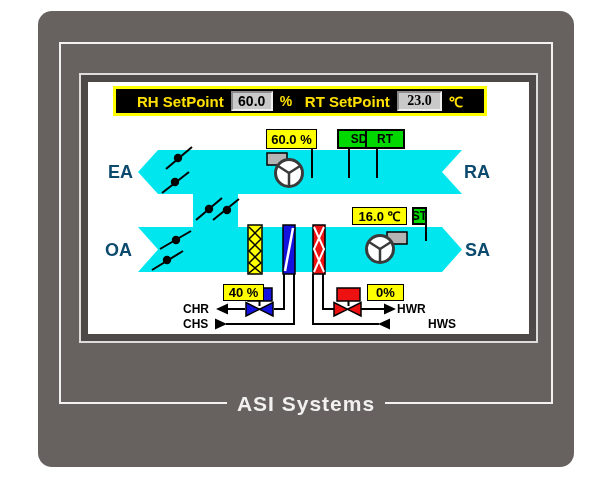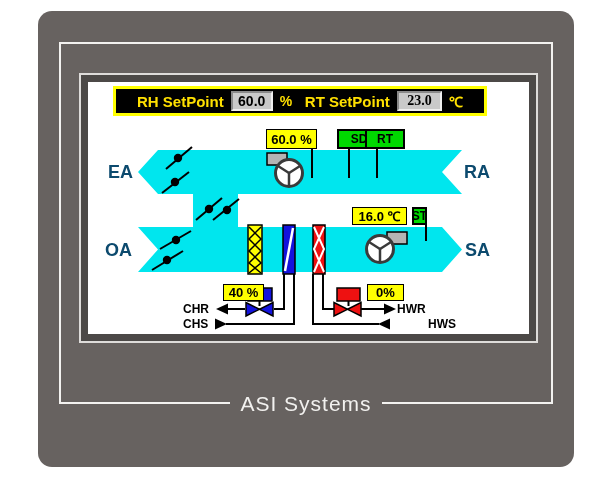--- a/index.html
+++ b/index.html
@@ -6,21 +6,21 @@
   html,body { width:600px; height:480px; background:#ffffff; overflow:hidden;
               font-family:"Liberation Sans", sans-serif; }
 
   
   .bezel { position:absolute; left:38px; top:11px; width:536px; height:456px;
            background:#676260; border-radius:14px; }
   .bezel-line { position:absolute; left:21px; top:31px; width:494px; height:362px;
                 border:2px solid #f3f2f0; }
   .brand { position:absolute; left:0; top:381px; width:100%; text-align:center; z-index:3; }
   .brand span { display:inline-block; background:#676260; padding:0 10px;
-                color:#f2f1ef; font-weight:normal; font-size:21px; letter-spacing:1px; }
+                color:#f2f1ef; font-weight:bold; font-size:21px; letter-spacing:1px; }
 
   
   .screen-frame { position:absolute; left:41px; top:62px;
                   background:#4c4947; border:2px solid #dedcda; padding:7px; }
   .screen { position:relative; width:441px; height:252px; background:#ffffff; }
 
   svg.diagram { position:absolute; left:0; top:0; z-index:0; }
 
   
   .sp-panel { position:absolute; left:25px; top:4px; width:374px; height:30px;

